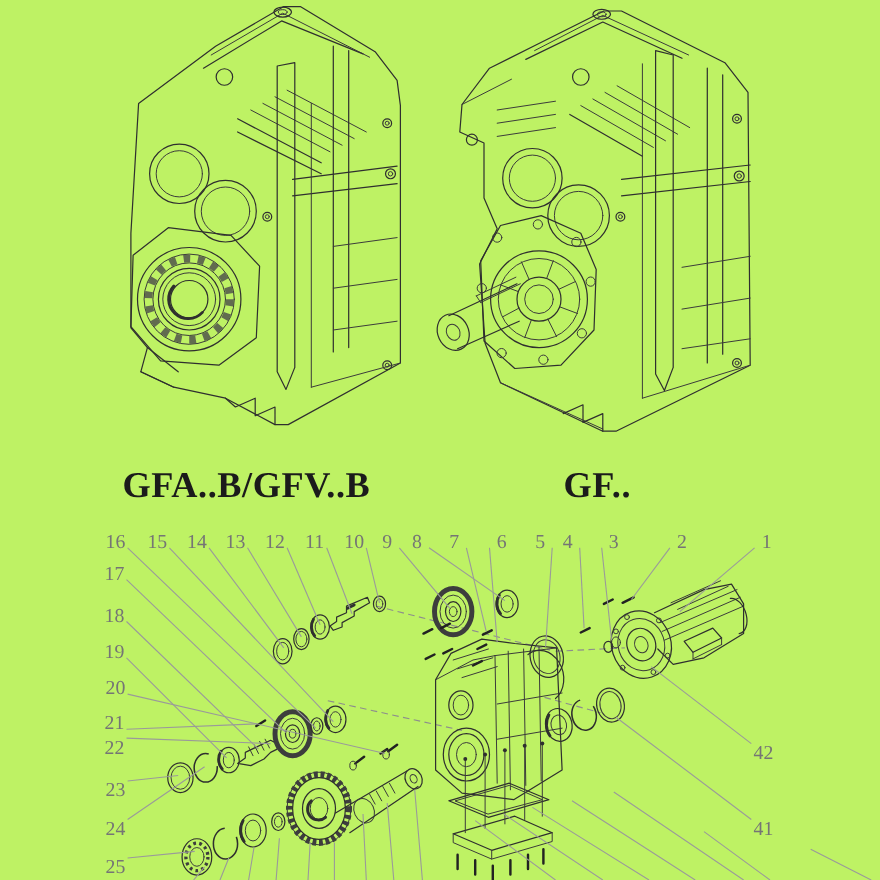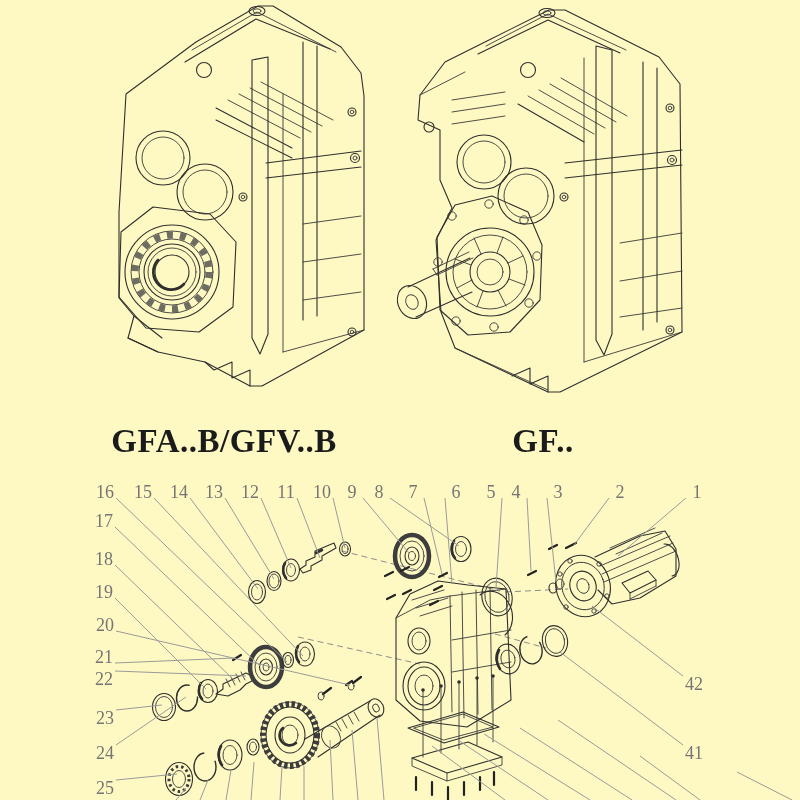--- a/index.html
+++ b/index.html
@@ -1,16 +1,16 @@
 <!DOCTYPE html>
 <html><head>
 <meta charset="utf-8">
 <style>
   html,body{margin:0;padding:0;background:#ffffff;}
-  #stage{position:relative;width:800px;height:800px;background:#fef9c3;overflow:hidden;
+  #stage{position:relative;width:800px;height:800px;background:#bef264;overflow:hidden;
          font-family:"Liberation Serif",serif;}
   svg{position:absolute;left:0;top:0;}
   .ln{fill:none;stroke:#2f2f2f;stroke-width:1.1;stroke-linejoin:round;stroke-linecap:round;}
   .thin{fill:none;stroke:#3a3a3a;stroke-width:.9;stroke-linecap:round;}
   .rim{fill:none;stroke:#3d3d3d;stroke-width:4.5;}
   .teeth{fill:none;stroke:#3d3d3d;stroke-width:6;stroke-dasharray:3.5 2.5;}
   .slots{fill:none;stroke:#4a4a4a;stroke-width:7;stroke-dasharray:6 7;opacity:.8;}
   .balls{fill:none;stroke:#3d3d3d;stroke-width:3;stroke-dasharray:2.5 3;}
   .snap{fill:none;stroke:#2f2f2f;stroke-width:1.4;stroke-dasharray:58 14;}
   .arc{fill:none;stroke:#2f2f2f;stroke-width:2.6;stroke-linecap:round;}

